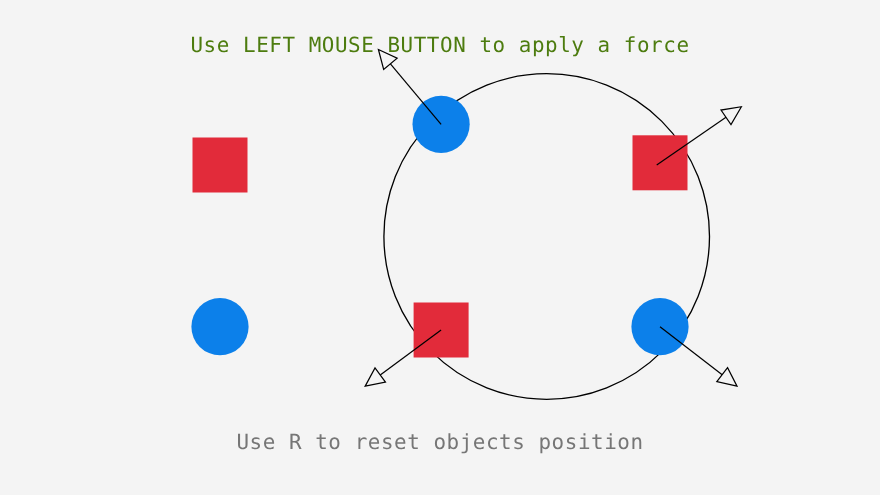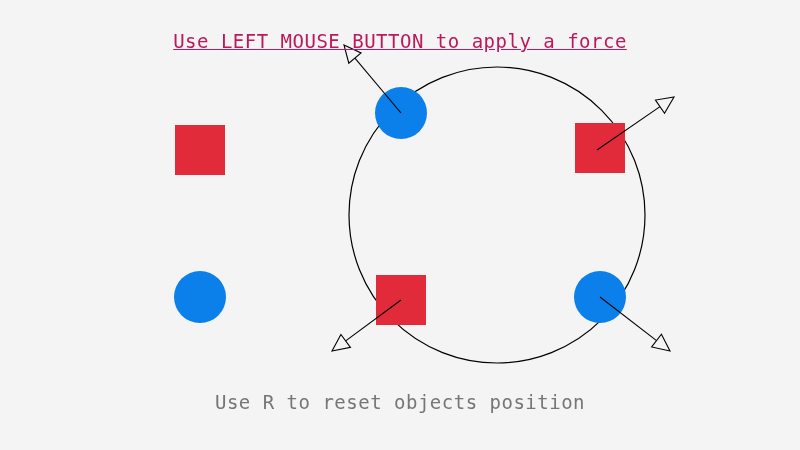--- a/index.html
+++ b/index.html
@@ -30,22 +30,21 @@
     width: 100%;
     text-align: center;
     font-family: "DejaVu Sans Mono", "Liberation Mono", monospace;
     letter-spacing: 0.5px;
     white-space: nowrap;
     pointer-events: none;
   }
   #hint-top {
     top: 30px;
     font-size: 19px;
-    color: #be185d;
-    text-decoration: underline;
+    color: #4d7c0f;
   }
   #hint-bottom {
     top: 391px;
     font-size: 19px;
     color: #767676;
   }
 </style>
 </head>
 <body>
 

